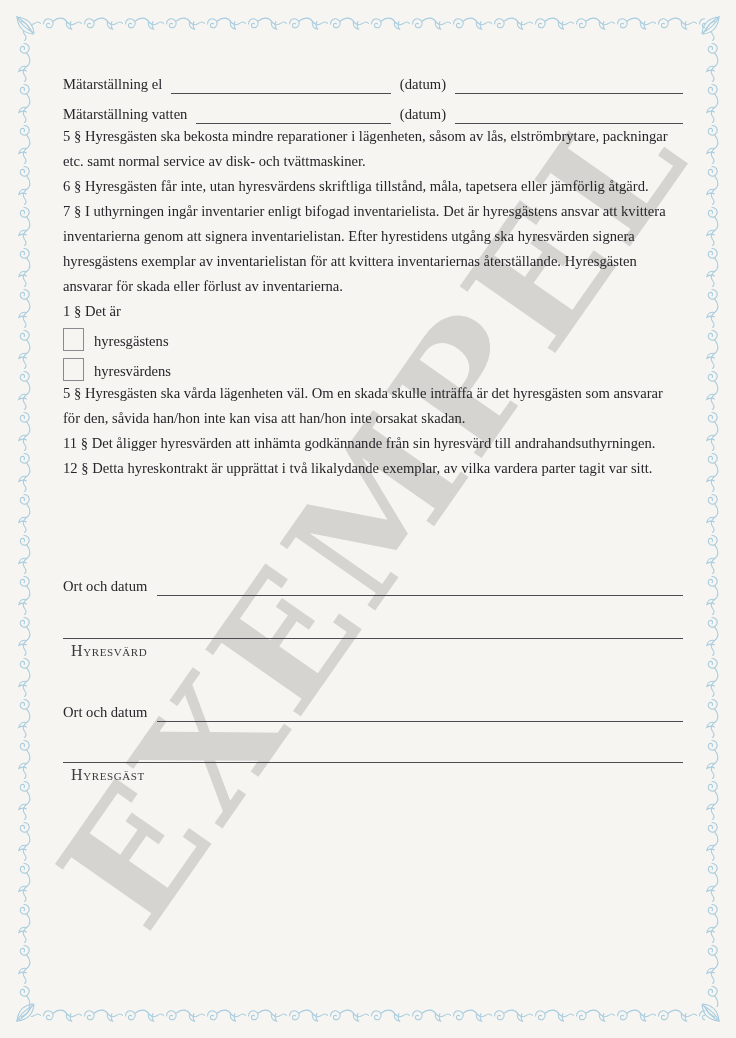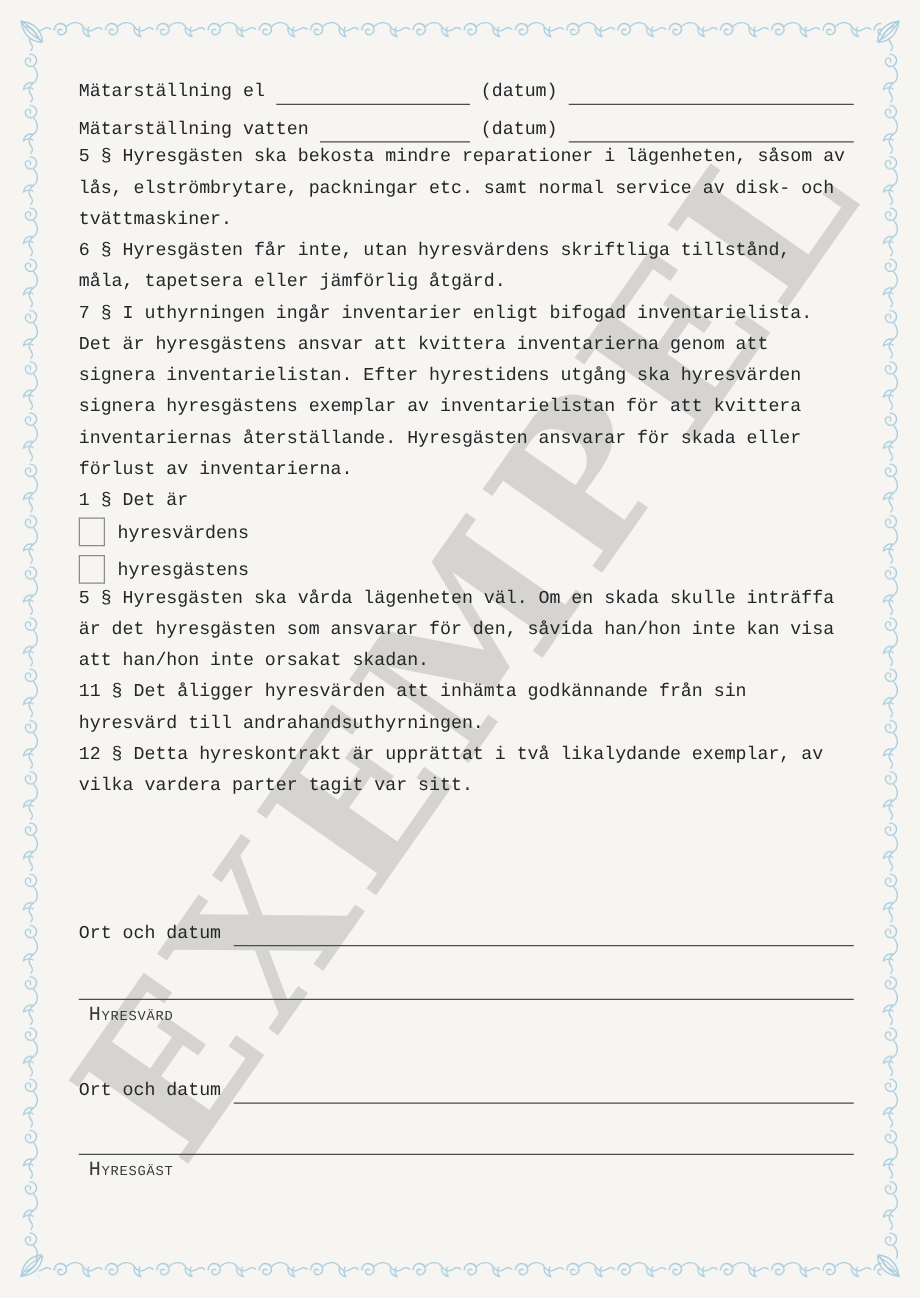--- a/index.html
+++ b/index.html
@@ -27,24 +27,23 @@
     color:#d5d4d1;
     transform:rotate(-55deg);
     white-space:nowrap;
     z-index:1;
     user-select:none;
   }
 
   .border-svg{position:absolute;inset:0;z-index:3;pointer-events:none;}
 
   .content{
-    position:absolute;left:63px;right:53px;top:0;
+    position:absolute;left:63px;right:53px;top:10px;
     z-index:2;
     font-size:14.6px;
-    font-family:Liberation Mono, monospace;
   }
 
   .meter-row{
     display:flex;align-items:flex-end;column-gap:9px;
     height:20px;line-height:20px;
   }
   .meter-row.first{margin-top:64px;}
   .meter-row + .meter-row{margin-top:10px;justify-content:flex-end;}
   .fill-line{
     flex:1 1 auto;
@@ -157,27 +156,27 @@
       <span class="fill-line"></span>
       <span>(datum)</span>
       <span class="fill-line datum"></span>
     </div>
 
     <p class="para p5">5 § Hyresgästen ska bekosta mindre reparationer i lägenheten, såsom av lås, elströmbrytare, packningar etc. samt normal service av disk- och tvättmaskiner.</p>
     <p class="para p6">6 § Hyresgästen får inte, utan hyresvärdens skriftliga tillstånd, måla, tapetsera eller jämförlig åtgärd.</p>
     <p class="para p7">7 § I uthyrningen ingår inventarier enligt bifogad inventarielista. Det är hyresgästens ansvar att kvittera inventarierna genom att signera inventarielistan. Efter hyrestidens utgång ska hyresvärden signera hyresgästens exemplar av inventarielistan för att kvittera inventariernas återställande. Hyresgästen ansvarar för skada eller förlust av inventarierna.</p>
 
     <p class="para p8-intro">1 § Det är</p>
+    <div class="check-row first">
+      <span class="checkbox"></span>
+      <span>hyresgästens</span>
+    </div>
     <div class="check-row">
       <span class="checkbox"></span>
       <span>hyresvärdens</span>
-    </div>
-    <div class="check-row first">
-      <span class="checkbox"></span>
-      <span>hyresgästens</span>
     </div>
 
     <p class="para p9">5 § Hyresgästen ska vårda lägenheten väl. Om en skada skulle inträffa är det hyresgästen som ansvarar för den, såvida han/hon inte kan visa att han/hon inte orsakat skadan.</p>
     <p class="para p11">11 § Det åligger hyresvärden att inhämta godkännande från sin hyresvärd till andrahandsuthyrningen.</p>
     <p class="para p12">12 § Detta hyreskontrakt är upprättat i två likalydande exemplar, av vilka vardera parter tagit var sitt.</p>
 
     <div class="sig-block first">
       <div class="date-row">
         <span>Ort och datum</span>
         <span class="fill-line"></span>

